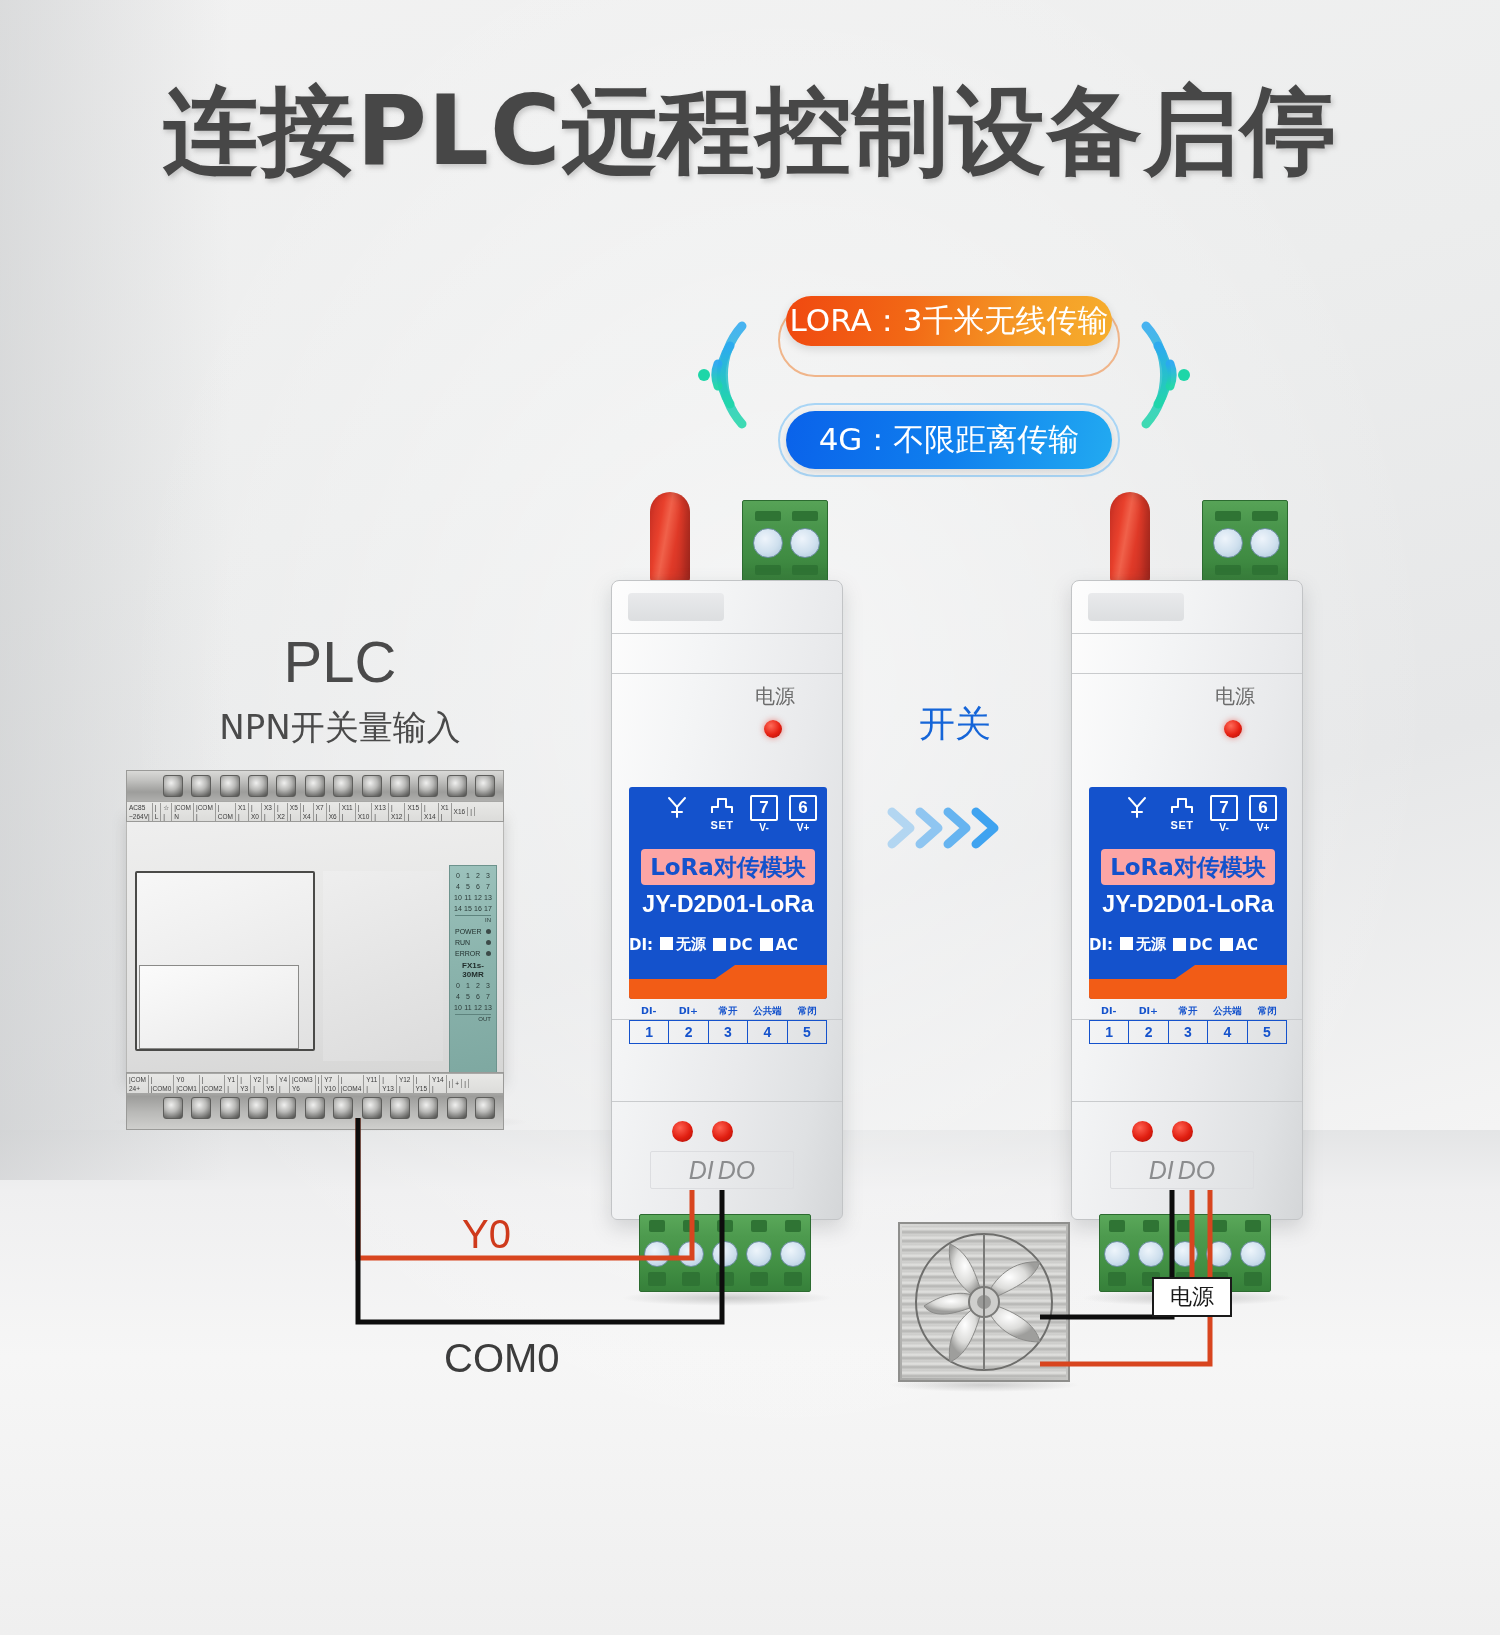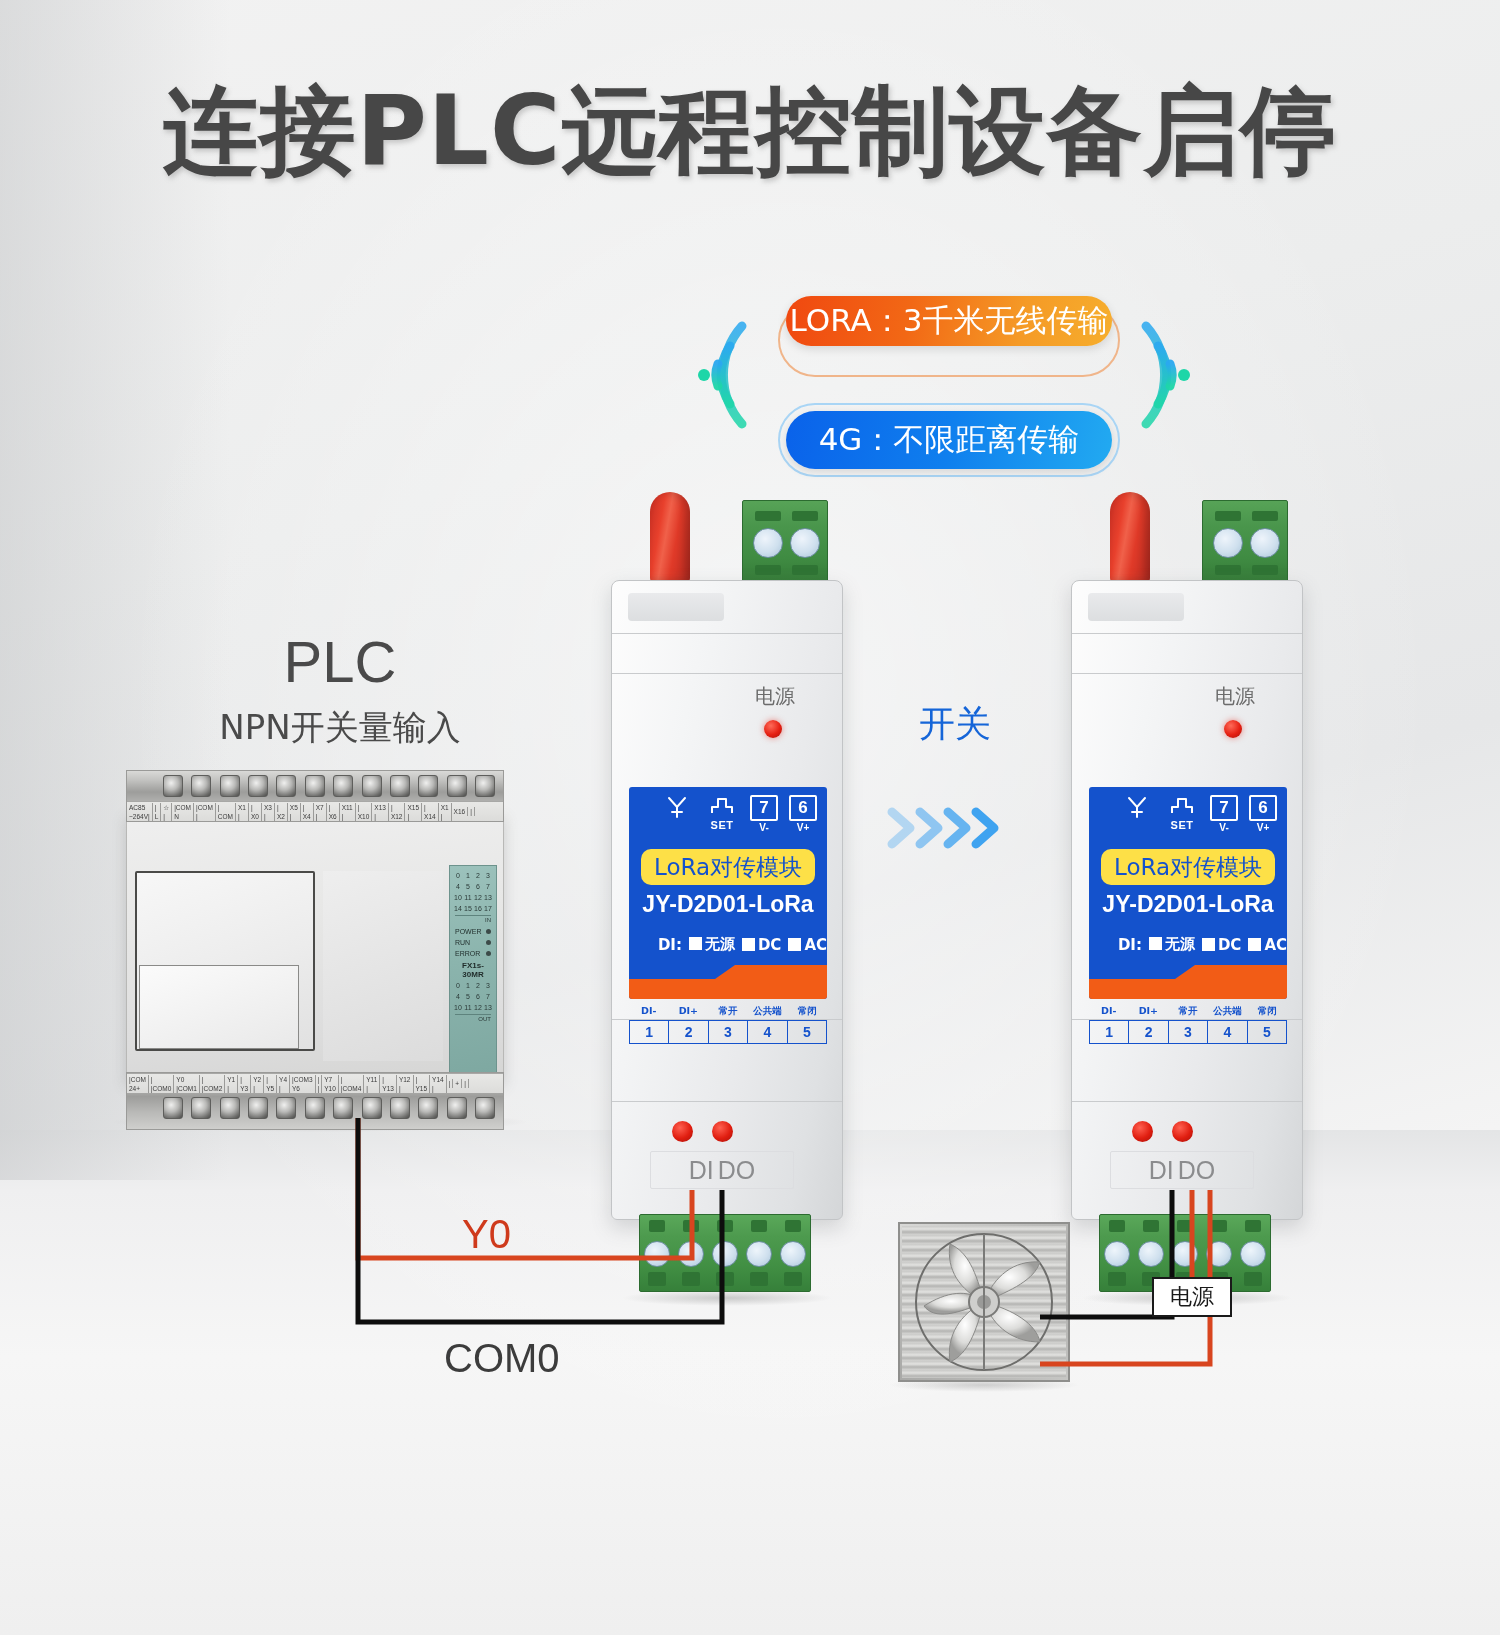--- a/index.html
+++ b/index.html
@@ -143,44 +143,44 @@
      display:flex; align-items:flex-start; justify-content:flex-end; gap:11px; padding-right:10px; }
   .bp-ic{ width:34px; text-align:center; color:#fff; }
   .bp-ic .cap{ font-size:11px; font-weight:bold; letter-spacing:.5px; line-height:12px;
      font-family:"Liberation Sans",sans-serif; }
   .bp-num{ width:28px; height:26px; border:2px solid #fff; border-radius:2px; color:#fff;
      font-size:17px; font-weight:bold; display:flex; align-items:center; justify-content:center;
      font-family:"Liberation Sans",sans-serif; }
   .bp-numwrap{ text-align:center; }
   .bp-numwrap .cap{ font-size:10px; font-weight:bold; color:#fff; line-height:13px;
      font-family:"Liberation Sans",sans-serif; }
-  .bp-pill{ position:absolute; left:12px; top:62px; width:174px; height:36px; background:#fde047;
-     border-radius:10px; display:flex; align-items:center; justify-content:center;
-     color:#1452cc; font-size:23px; font-weight:normal;
+  .bp-pill{ position:absolute; left:12px; top:62px; width:174px; height:36px; background:#fca5a5;
+     border-radius:4px; display:flex; align-items:center; justify-content:center;
+     color:#1452cc; font-size:23px; font-weight:bold;
      font-family:"DejaVu Sans","Liberation Sans",sans-serif; }
   .bp-model{ position:absolute; left:0; right:0; top:104px; text-align:center; color:#fff;
      font-size:23px; font-weight:bold; font-family:"Liberation Sans",sans-serif; }
   .bp-di{ position:absolute; left:0; right:0; top:148px; display:flex; align-items:center;
-     justify-content:flex-end; gap:7px; color:#fff; font-size:15px; font-weight:bold;
+     justify-content:flex-start; gap:7px; color:#fff; font-size:15px; font-weight:bold;
      font-family:"DejaVu Sans","Liberation Sans",sans-serif; }
   .bp-di .cb{ width:13px; height:13px; background:#fff; display:inline-block; margin-right:3px;
      vertical-align:-1px; }
   .bp-orange{ position:absolute; left:0; bottom:0; width:100%; height:34px; }
 
   .mod-terms{ position:absolute; left:17px; top:424px; width:198px; }
   .mt-caps{ display:flex; font-size:9.5px; font-weight:bold; color:#1452cc; text-align:center;
      font-family:"DejaVu Sans","Liberation Sans",sans-serif; margin-bottom:2px; }
   .mt-caps span{ flex:1; }
   .mt-boxes{ display:flex; }
   .mt-boxes span{ flex:1; height:24px; border:1.5px solid #1452cc; border-right:none;
      display:flex; align-items:center; justify-content:center; color:#1452cc;
      font-size:14px; font-weight:bold; font-family:"Liberation Sans",sans-serif; }
   .mt-boxes span:last-child{ border-right:1.5px solid #1452cc; }
 
-  .mod-ledpanel{ position:absolute; left:18px; top:532px; width:196px; height:88px; }
+  .mod-ledpanel{ position:absolute; left:18px; top:532px; width:196px; height:88px;font-style:italic; }
   .mod-ledpanel .rled{ position:absolute; top:8px; width:21px; height:21px; border-radius:50%;
      background:radial-gradient(circle at 38% 32%,#ff6050 0%,#e01e10 55%,#a5110a 100%); }
   .mod-ledpanel .rled.l1{ left:42px; } .mod-ledpanel .rled.l2{ left:82px; }
   .mod-ledpanel .didobox{ position:absolute; left:20px; top:38px; width:144px; height:38px;
      border:1px solid #dcdde0; border-radius:2px; display:flex; align-items:center;
      justify-content:center; gap:4px; color:#8b8c8e; font-size:25px;
      font-family:"Liberation Sans",sans-serif; }
 
   .mod-botterm{ position:absolute; left:28px; top:722px; width:172px; height:78px;
      background:linear-gradient(180deg,#5aa85a 0%,#4d9a4e 28%,#429044 65%,#36803a 100%);

